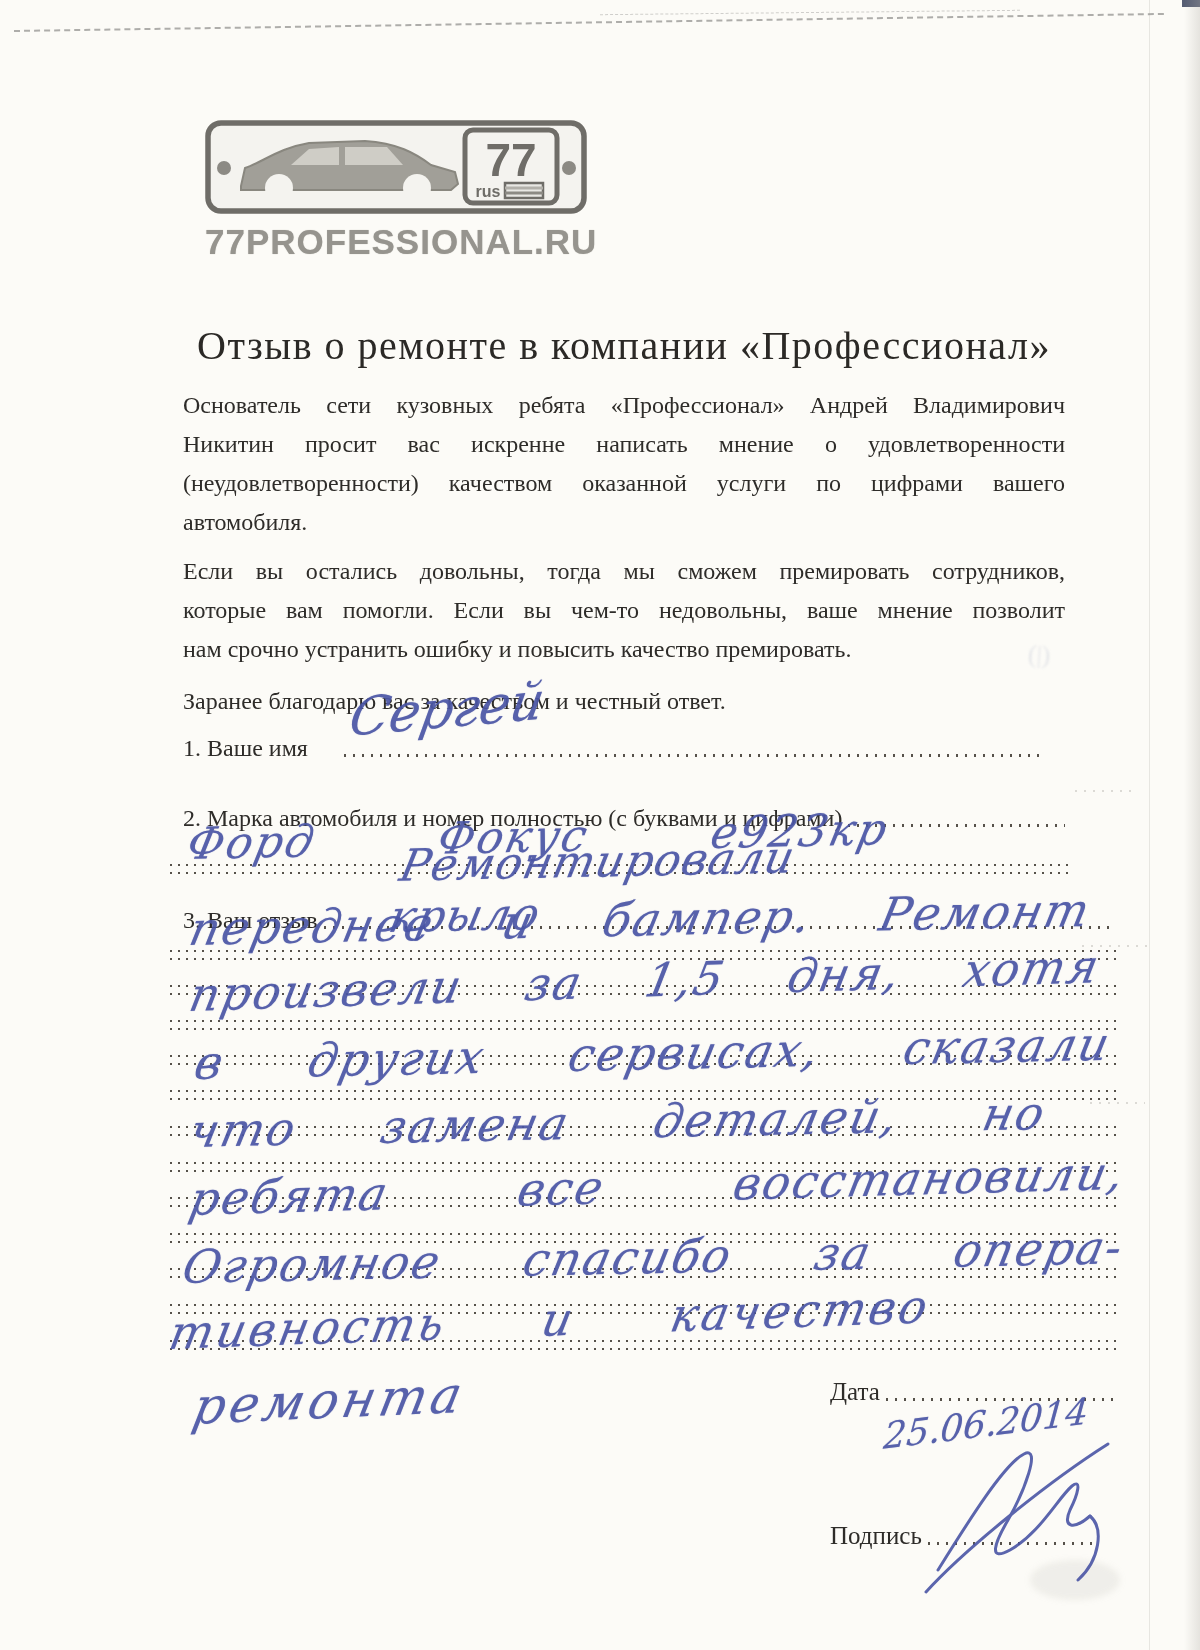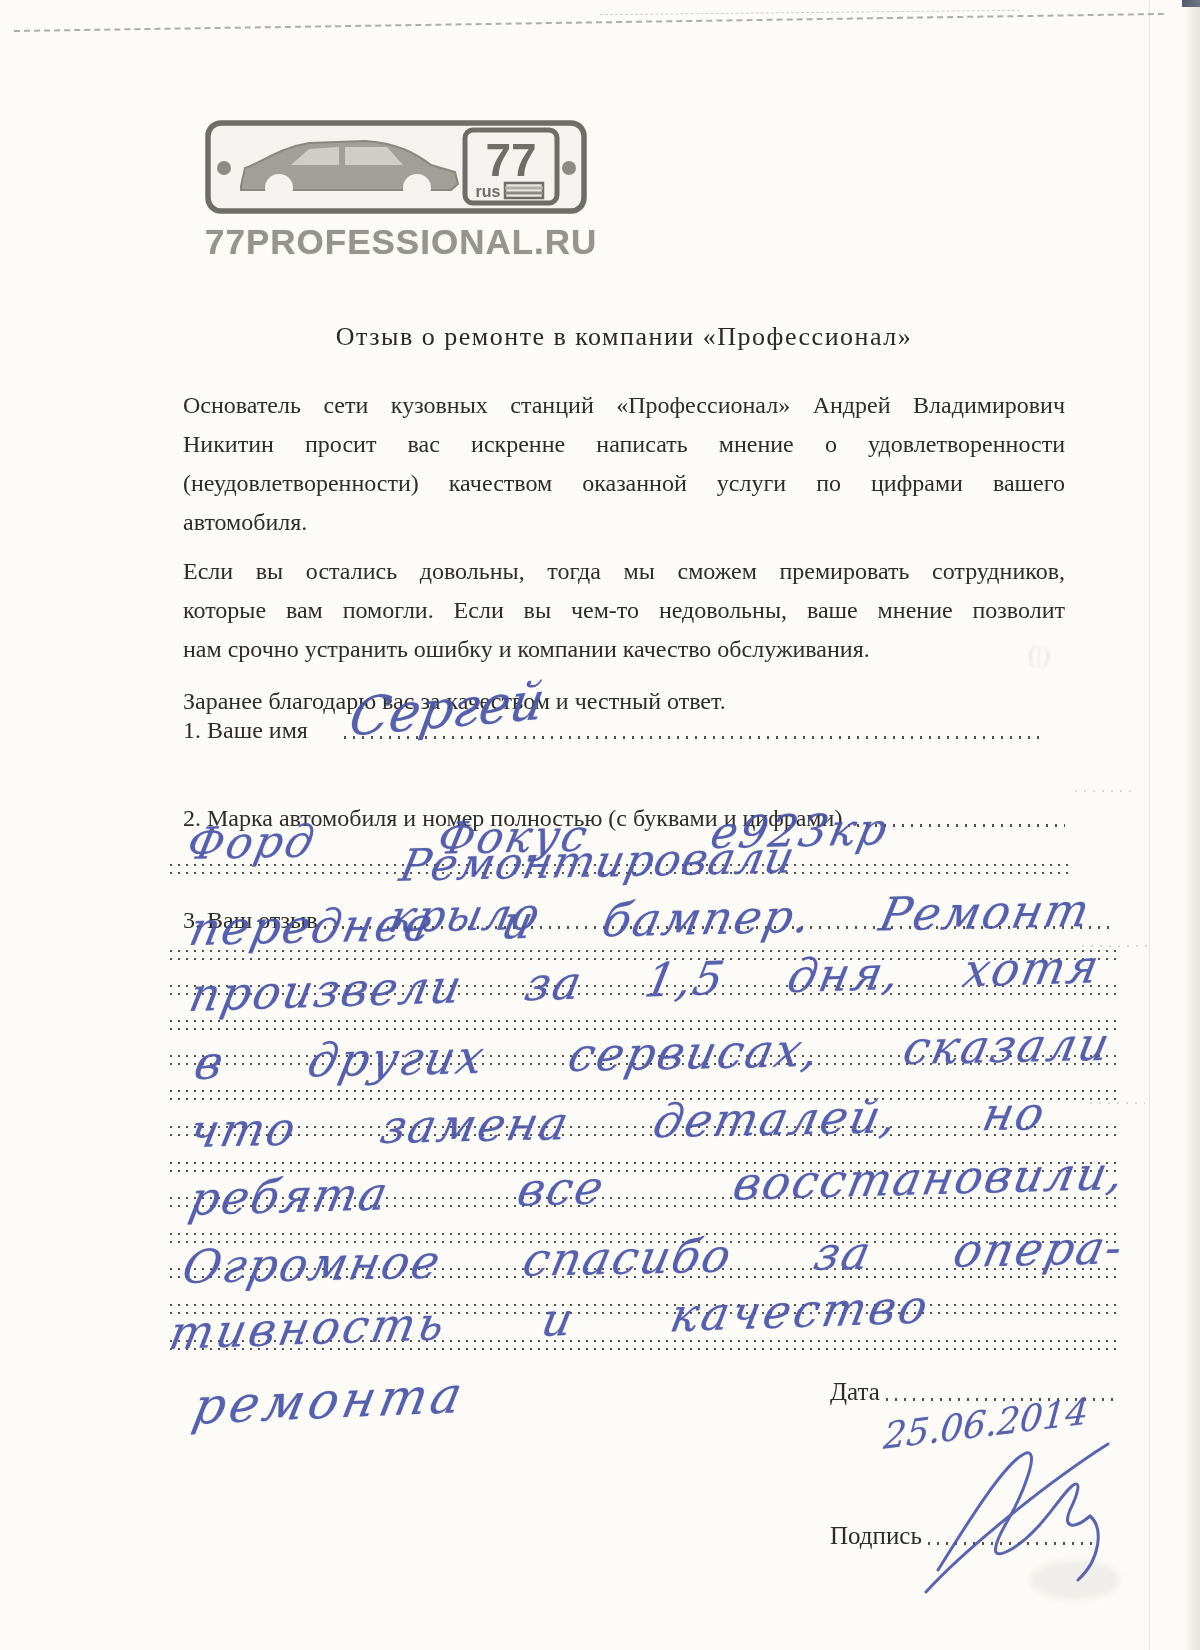--- a/index.html
+++ b/index.html
@@ -26,21 +26,21 @@
   .logo svg{display:block;}
   .logo-site{
     margin-top:8px;text-align:center;
     font-family:"Liberation Sans", sans-serif;font-weight:bold;
     font-size:35px;letter-spacing:1px;color:#96948e;
     text-shadow:0 0 1px #b9b7b1;transform:scaleX(1.0);
   }
   
   .title{
     position:absolute;left:183px;top:322px;width:882px;
-    text-align:center;font-size:26px;letter-spacing:1.5px;color:#2b2926;
+    text-align:center;font-size:40px;letter-spacing:1.5px;color:#2b2926;
     white-space:nowrap;
   }
   .para{position:absolute;left:183px;width:882px;font-size:24px;line-height:39px;color:#2e2c29;}
   .jline{text-align:justify;text-align-last:justify;}
   .jline.last{text-align-last:left;}
   .p1{top:386px;}
   .p2{top:552px;}
   .p3{top:682px;text-align:left;}
   .qrow{position:absolute;display:flex;align-items:baseline;font-size:24px;color:#2e2c29;}
   .qlabel{white-space:nowrap;}
@@ -113,35 +113,35 @@
         <line x1="300" y1="73" x2="338" y2="73" stroke="#8c8a84" stroke-width="3"></line>
       </g>
       <circle cx="364" cy="48" r="7" fill="#8c8a84"></circle>
     </svg>
     <div class="logo-site">77PROFESSIONAL.RU</div>
   </div>
 
   <h1 class="title" style="margin:0;font-weight:normal;">Отзыв о ремонте в компании «Профессионал»</h1>
 
   <div class="para p1">
-    <div class="jline">Основатель сети кузовных станций «Профессионал» Андрей Владимирович</div>
+    <div class="jline">Основатель сети кузовных ребята «Профессионал» Андрей Владимирович</div>
     <div class="jline">Никитин просит вас искренне написать мнение о удовлетворенности</div>
     <div class="jline">(неудовлетворенности) качеством оказанной услуги по цифрами вашего</div>
     <div class="jline last">автомобиля.</div>
   </div>
 
   <div class="para p2">
     <div class="jline">Если вы остались довольны, тогда мы сможем премировать сотрудников,</div>
     <div class="jline">которые вам помогли. Если вы чем-то недовольны, ваше мнение позволит</div>
-    <div class="jline last">нам срочно устранить ошибку и компании качество обслуживания.</div>
+    <div class="jline last">нам срочно устранить ошибку и повысить качество премировать.</div>
   </div>
 
   <div class="para p3">Заранее благодарю вас за качеством и честный ответ.</div>
 
-  <div class="qrow" style="left:183px;top:717px;width:860px;gap:30px;">
+  <div class="qrow" style="left:183px;top:735px;width:860px;gap:30px;">
     <span class="qlabel">1. Ваше имя</span>
     <span class="dotfill"></span>
   </div>
   <div class="hw hw-name">Сергей</div>
 
   <div class="qrow" style="left:183px;top:805px;width:882px;">
     <span class="qlabel">2. Марка автомобиля и номер полностью (с буквами и цифрами)</span>
     <span class="dotfill"></span>
   </div>
   <div class="dots2" style="left:170px;top:864px;width:900px;"></div>

